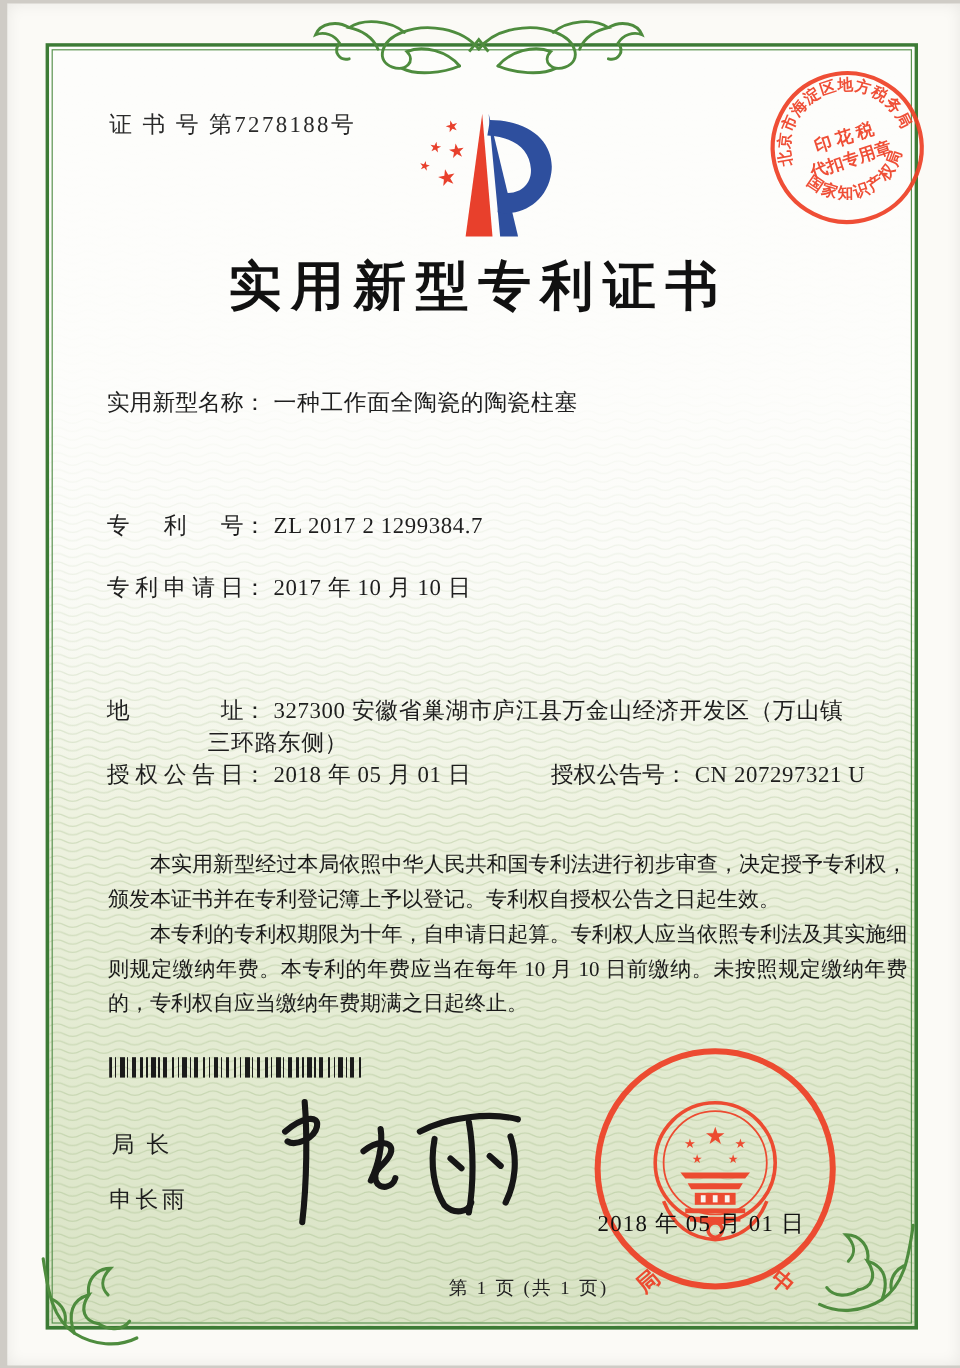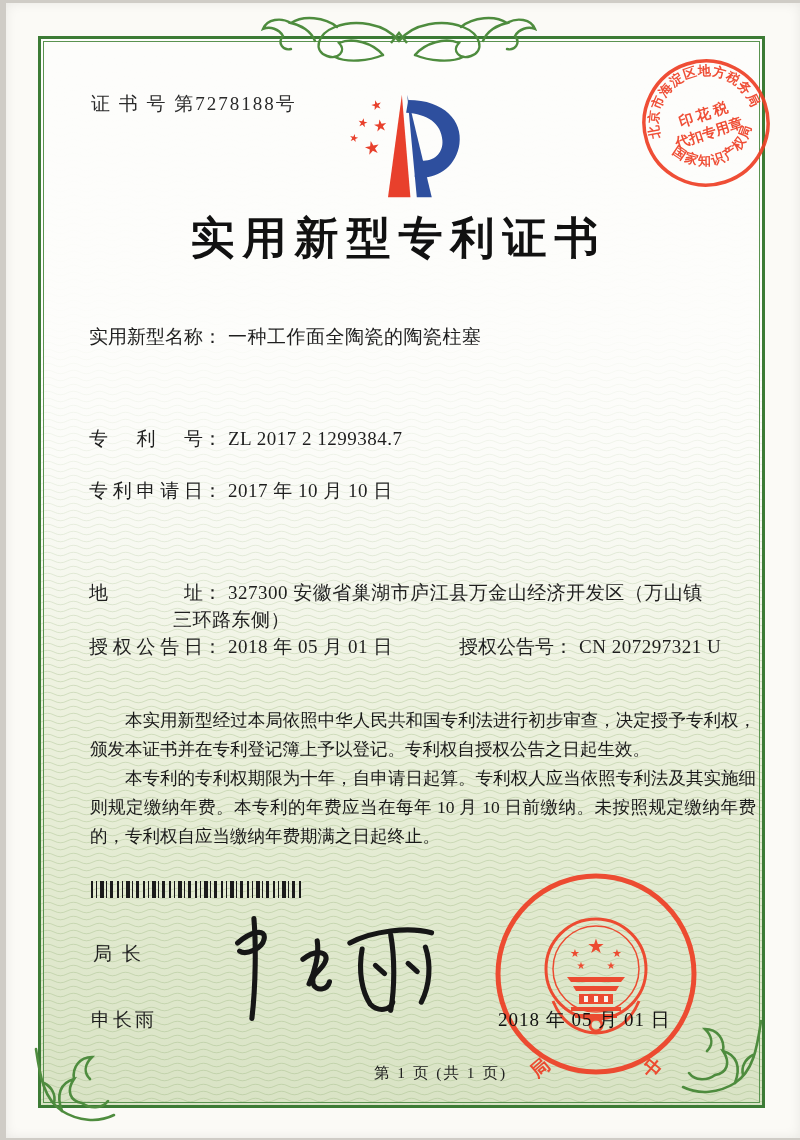--- a/index.html
+++ b/index.html
@@ -46,21 +46,21 @@
   #barcode{
     left:85px;top:878px;width:211px;height:17px;
     background-image:repeating-linear-gradient(90deg,
       #1b1b1b 0 2px,transparent 2px 5px,
       #1b1b1b 5px 6px,transparent 6px 9px,
       #1b1b1b 9px 13px,transparent 13px 15px,
       #1b1b1b 15px 16px,transparent 16px 19px,
       #1b1b1b 19px 22px,transparent 22px 26px);
   }
   #director-title{left:87px;top:938px;font-size:19px;color:#1e1e1e;letter-spacing:10px;text-align:right;}
-  #director-name{left:85px;top:984px;font-size:19px;color:#1e1e1e;letter-spacing:3px;margin-top:20px;}
+  #director-name{left:85px;top:984px;font-size:19px;color:#1e1e1e;letter-spacing:3px;}
   #signature{left:203px;top:908px;width:245px;height:115px;}
   #seal{left:485px;top:866px;width:210px;height:210px;opacity:.93;}
   #seal-date{left:492px;top:1004px;width:170px;font-size:19px;color:#111;letter-spacing:1px;white-space:nowrap;}
   #footer{left:32px;top:1060px;width:721px;text-align:center;font-size:15.5px;color:#222;letter-spacing:2px;padding-left:42px;}
   #ornament-top{left:233px;top:8px;width:320px;height:56px;}
   .corner-orn{width:95px;height:95px;}
   #orn-bl{left:22px;top:1040px;}
   #orn-br{left:668px;top:1012px;transform:scaleX(-1);}
   svg text{font-family:"Liberation Serif","DejaVu Serif",serif;}
 </style>

